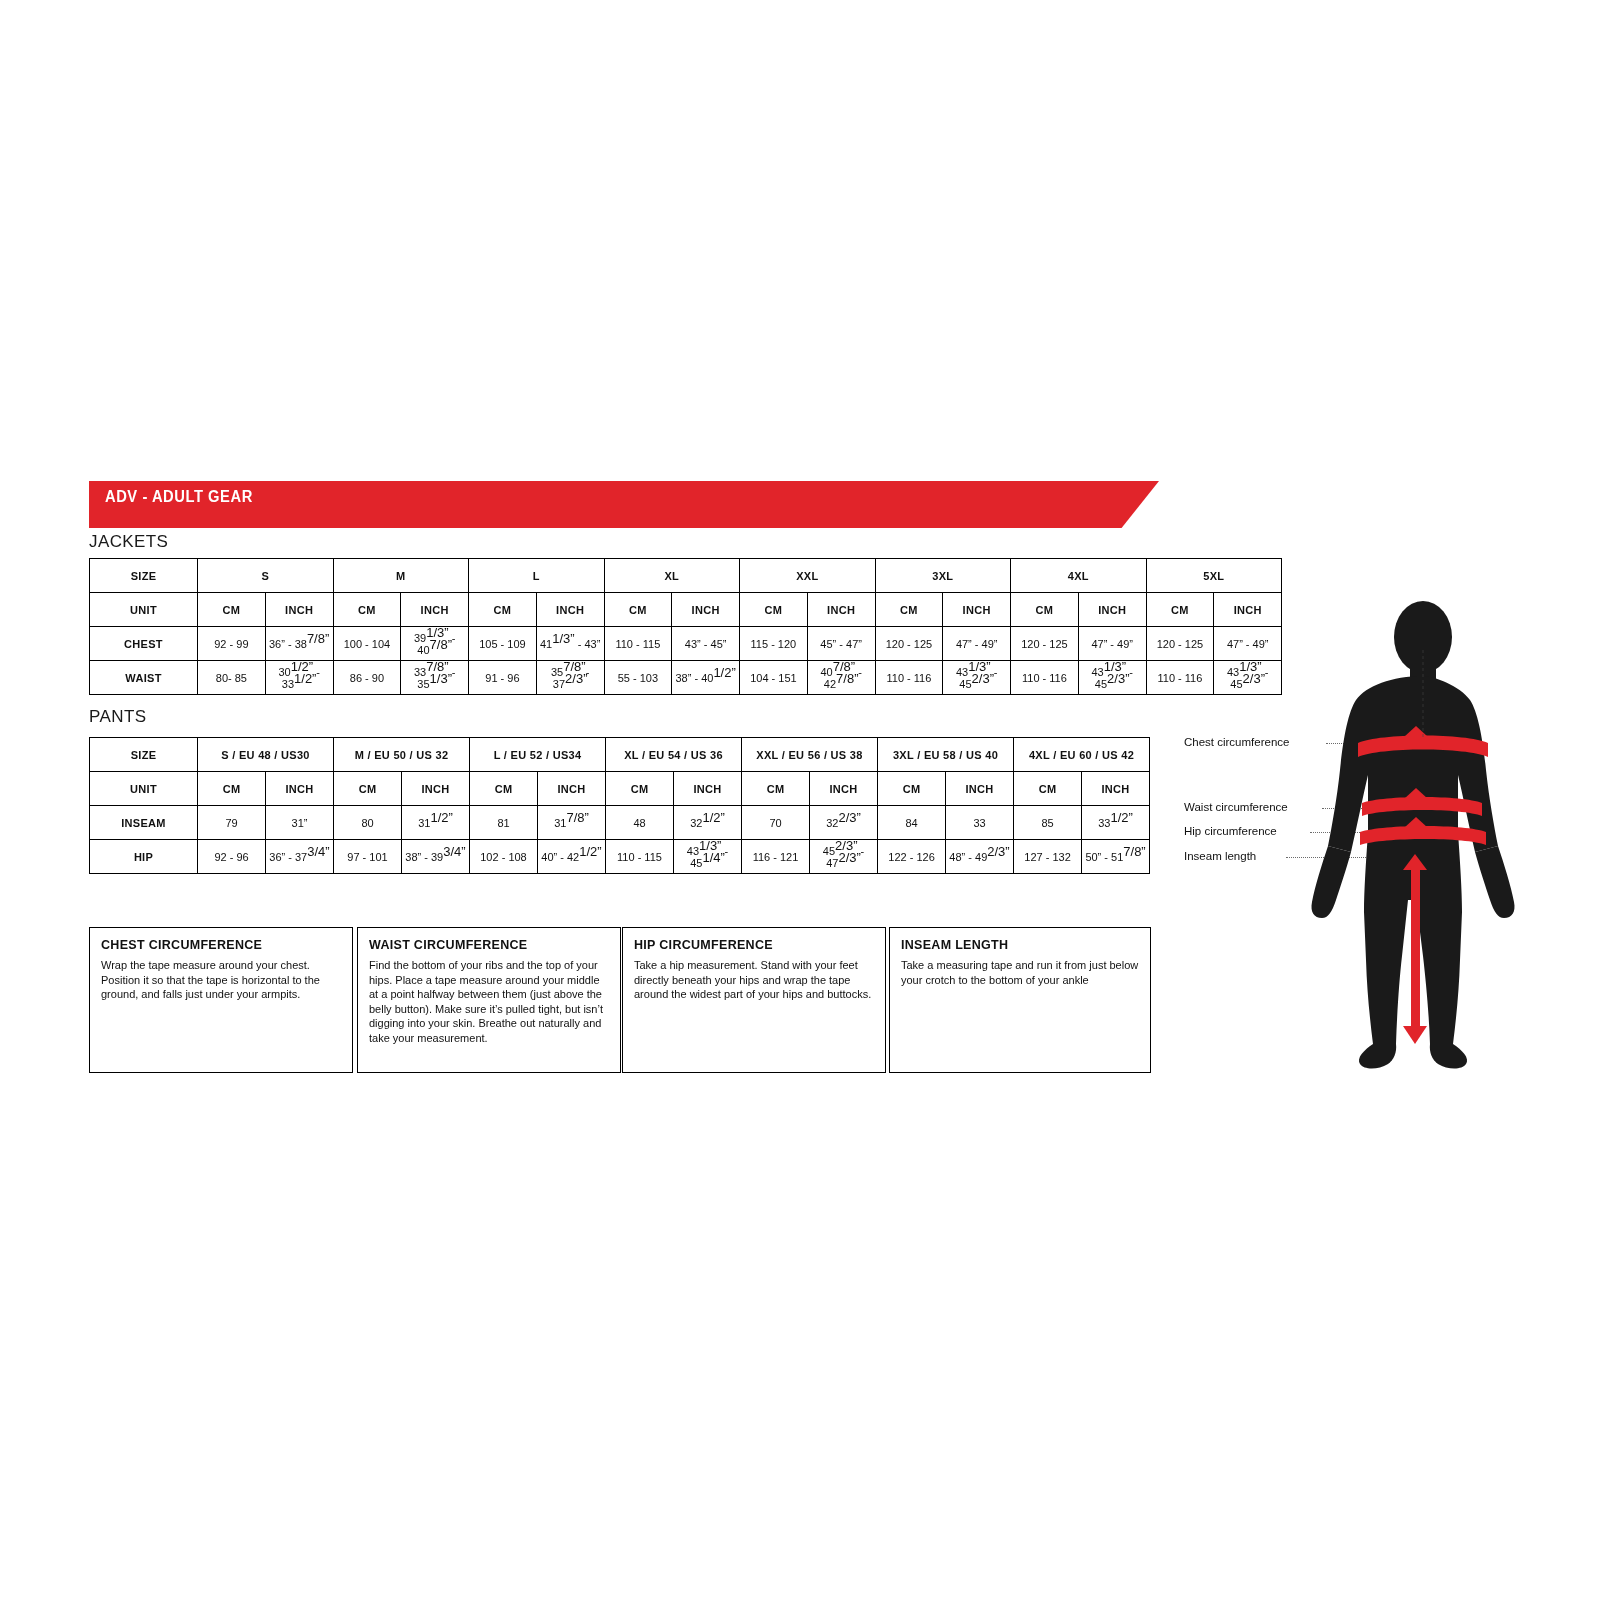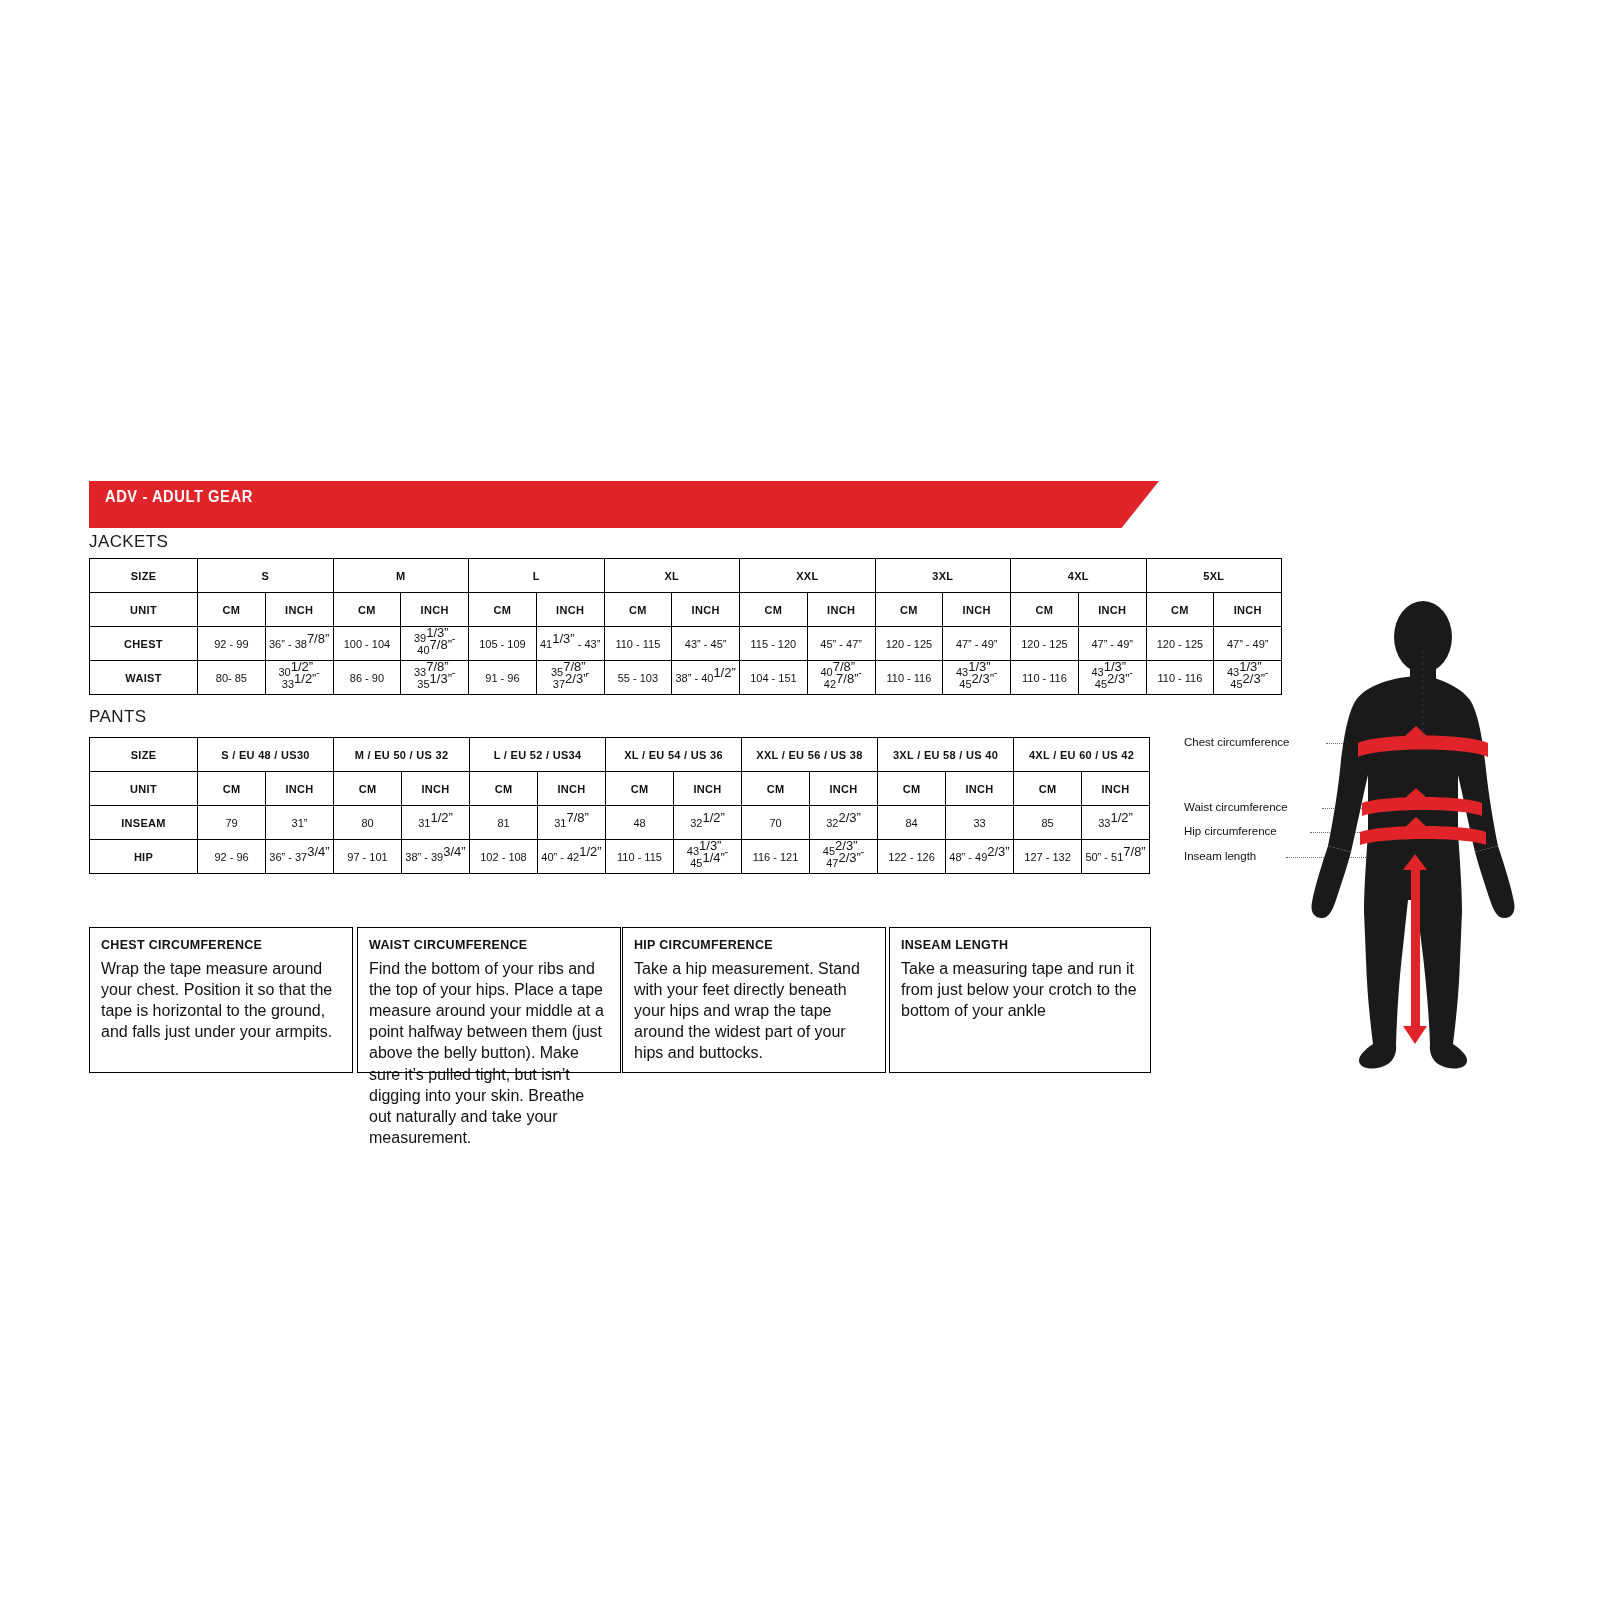--- a/index.html
+++ b/index.html
@@ -106,21 +106,21 @@
   }
   .infobox h4 {
     margin: 0 0 6px 0;
     font-size: 12.5px;
     font-weight: bold;
     letter-spacing: 0.3px;
     color: #111;
   }
   .infobox p {
     margin: 0;
-    font-size: 16px;
+    font-size: 11px;
     line-height: 1.32;
     color: #111;
   }
   #info-chest { left: 89px;  top: 927px; width: 264px; height: 146px; }
   #info-waist { left: 357px; top: 927px; width: 264px; height: 146px; }
   #info-hip   { left: 622px; top: 927px; width: 264px; height: 146px; }
   #info-inseam{ left: 889px; top: 927px; width: 262px; height: 146px; }
 
   
   .figure-wrap {

